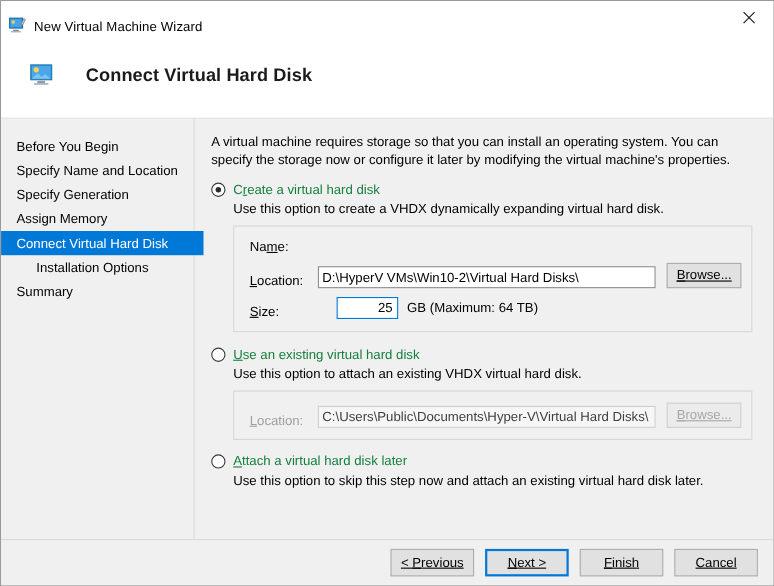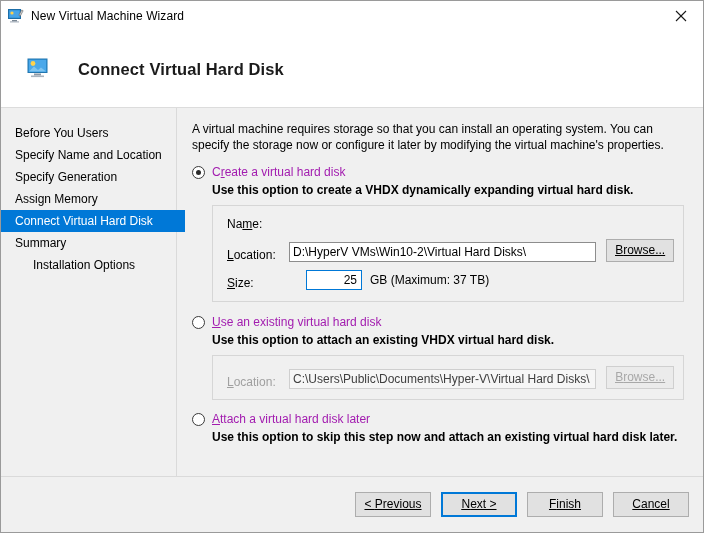--- a/index.html
+++ b/index.html
@@ -24,21 +24,21 @@
     background: #f0f0f0;
     display: flex;
     flex-direction: column;
   }
 
   
   .titlebar {
     height: 30px;
     background: #ffffff;
     display: flex;
-    align-items: center;
+    align-items: flex-end;
     flex: none;
     position: relative;
   }
   .title-icon {
     width: 16px;
     height: 16px;
     margin-left: 7px;
     margin-right: 7px;
     flex: none;
     position: relative;
@@ -153,30 +153,29 @@
     left: 50%;
     top: 50%;
     width: 5px;
     height: 5px;
     margin: -2.5px 0 0 -2.5px;
     border-radius: 50%;
     background: #2b2b2b;
   }
   .radio-label {
     font-size: 12px;
-    color: #a21caf;
+    color: #15803d;
     line-height: 15px;
   }
   .radio-label .acc { text-decoration: underline; }
   .option-desc {
     font-size: 12px;
     color: #000;
     margin: 0 0 7px 20px;
     line-height: 15px;
-    font-weight: bold;
   }
 
   
   .groupbox {
     border: 1px solid #d6d6d6;
     background: transparent;
     margin: 0 0 13px 20px;
     padding: 11px 9px 11px 14px;
     box-sizing: border-box;
     width: 472px;
@@ -253,21 +252,21 @@
     margin-left: 10px;
   }
   .btn.disabled {
     color: #a8a8a8;
     border-color: #cfcfcf;
     background: #ebebeb;
   }
 
   
   .footer {
-    height: 56px;
+    height: 42px;
     flex: none;
     border-top: 1px solid #dadada;
     background: #f0f0f0;
     display: flex;
     align-items: center;
     justify-content: flex-end;
     padding-right: 14px;
     box-sizing: border-box;
   }
   .btn.footer-btn {
@@ -316,27 +315,27 @@
         <rect x="7" y="15.5" width="7" height="2" fill="#8d99a6"></rect>
         <rect x="4" y="17.5" width="13" height="1.6" fill="#a9b4bf"></rect>
       </svg>
     </div>
     <div class="header-title">Connect Virtual Hard Disk</div>
   </div>
 
   <div class="body">
 
     <div class="sidebar">
-      <div class="nav-item">Before You Users</div>
+      <div class="nav-item">Before You Begin</div>
       <div class="nav-item">Specify Name and Location</div>
       <div class="nav-item">Specify Generation</div>
       <div class="nav-item">Assign Memory</div>
       <div class="nav-item selected">Connect Virtual Hard Disk</div>
+      <div class="nav-item sub">Installation Options</div>
       <div class="nav-item">Summary</div>
-      <div class="nav-item sub">Installation Options</div>
     </div>
 
     <div class="content">
 
       <p class="intro">A virtual machine requires storage so that you can install an operating system. You can specify the storage now or configure it later by modifying the virtual machine's properties.</p>
 
       <div class="radio-row">
         <span class="radio checked"></span>
         <span class="radio-label"><span>C</span><span class="acc">r</span><span>eate a virtual hard disk</span></span>
       </div>
@@ -348,21 +347,21 @@
         </div>
         <div class="field-row">
           <span class="field-label"><span></span><span class="acc">L</span><span>ocation:</span></span>
           <div class="textbox location">D:\HyperV VMs\Win10-2\Virtual Hard Disks\</div>
           <div class="btn browse"><span></span><span class="acc">B</span><span>rowse...</span></div>
         </div>
         <div class="field-row">
           <span class="field-label"><span></span><span class="acc">S</span><span>ize:</span></span>
           <div class="size-wrap">
             <div class="textbox size">25</div>
-            <span class="size-suffix">GB (Maximum: 37 TB)</span>
+            <span class="size-suffix">GB (Maximum: 64 TB)</span>
           </div>
         </div>
       </div>
 
       <div class="radio-row">
         <span class="radio"></span>
         <span class="radio-label"><span></span><span class="acc">U</span><span>se an existing virtual hard disk</span></span>
       </div>
       <p class="option-desc">Use this option to attach an existing VHDX virtual hard disk.</p>
 

